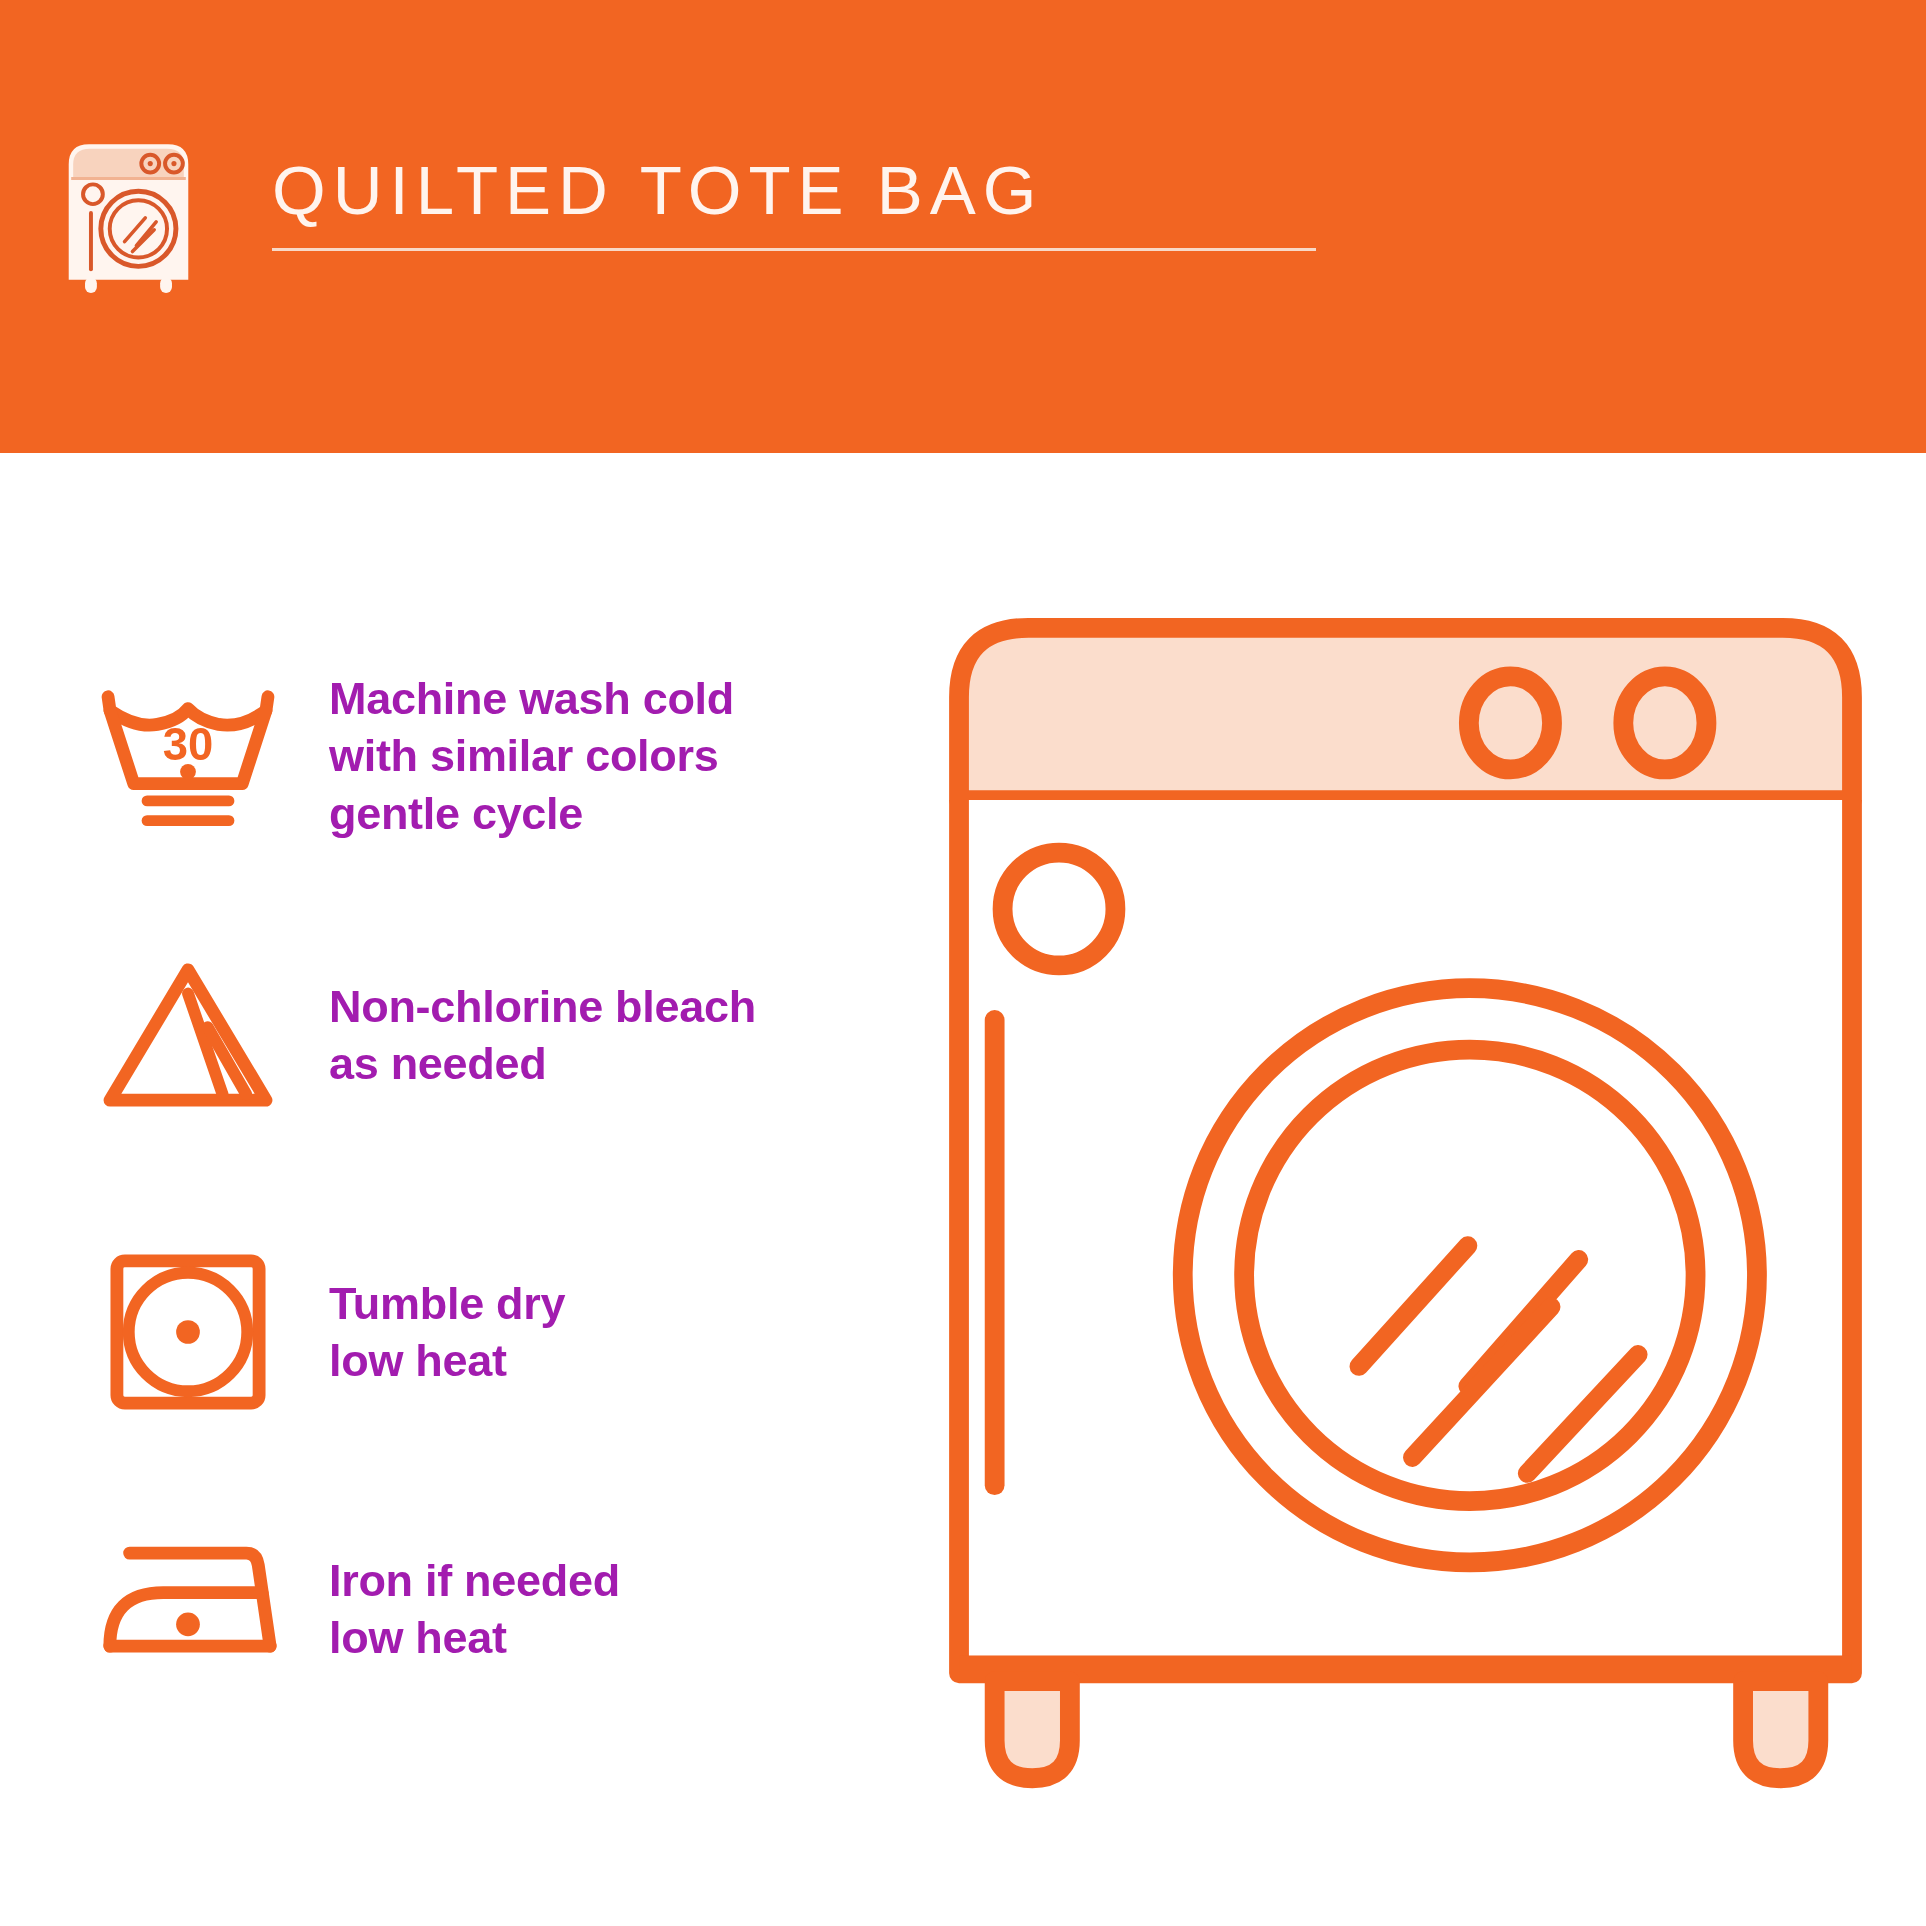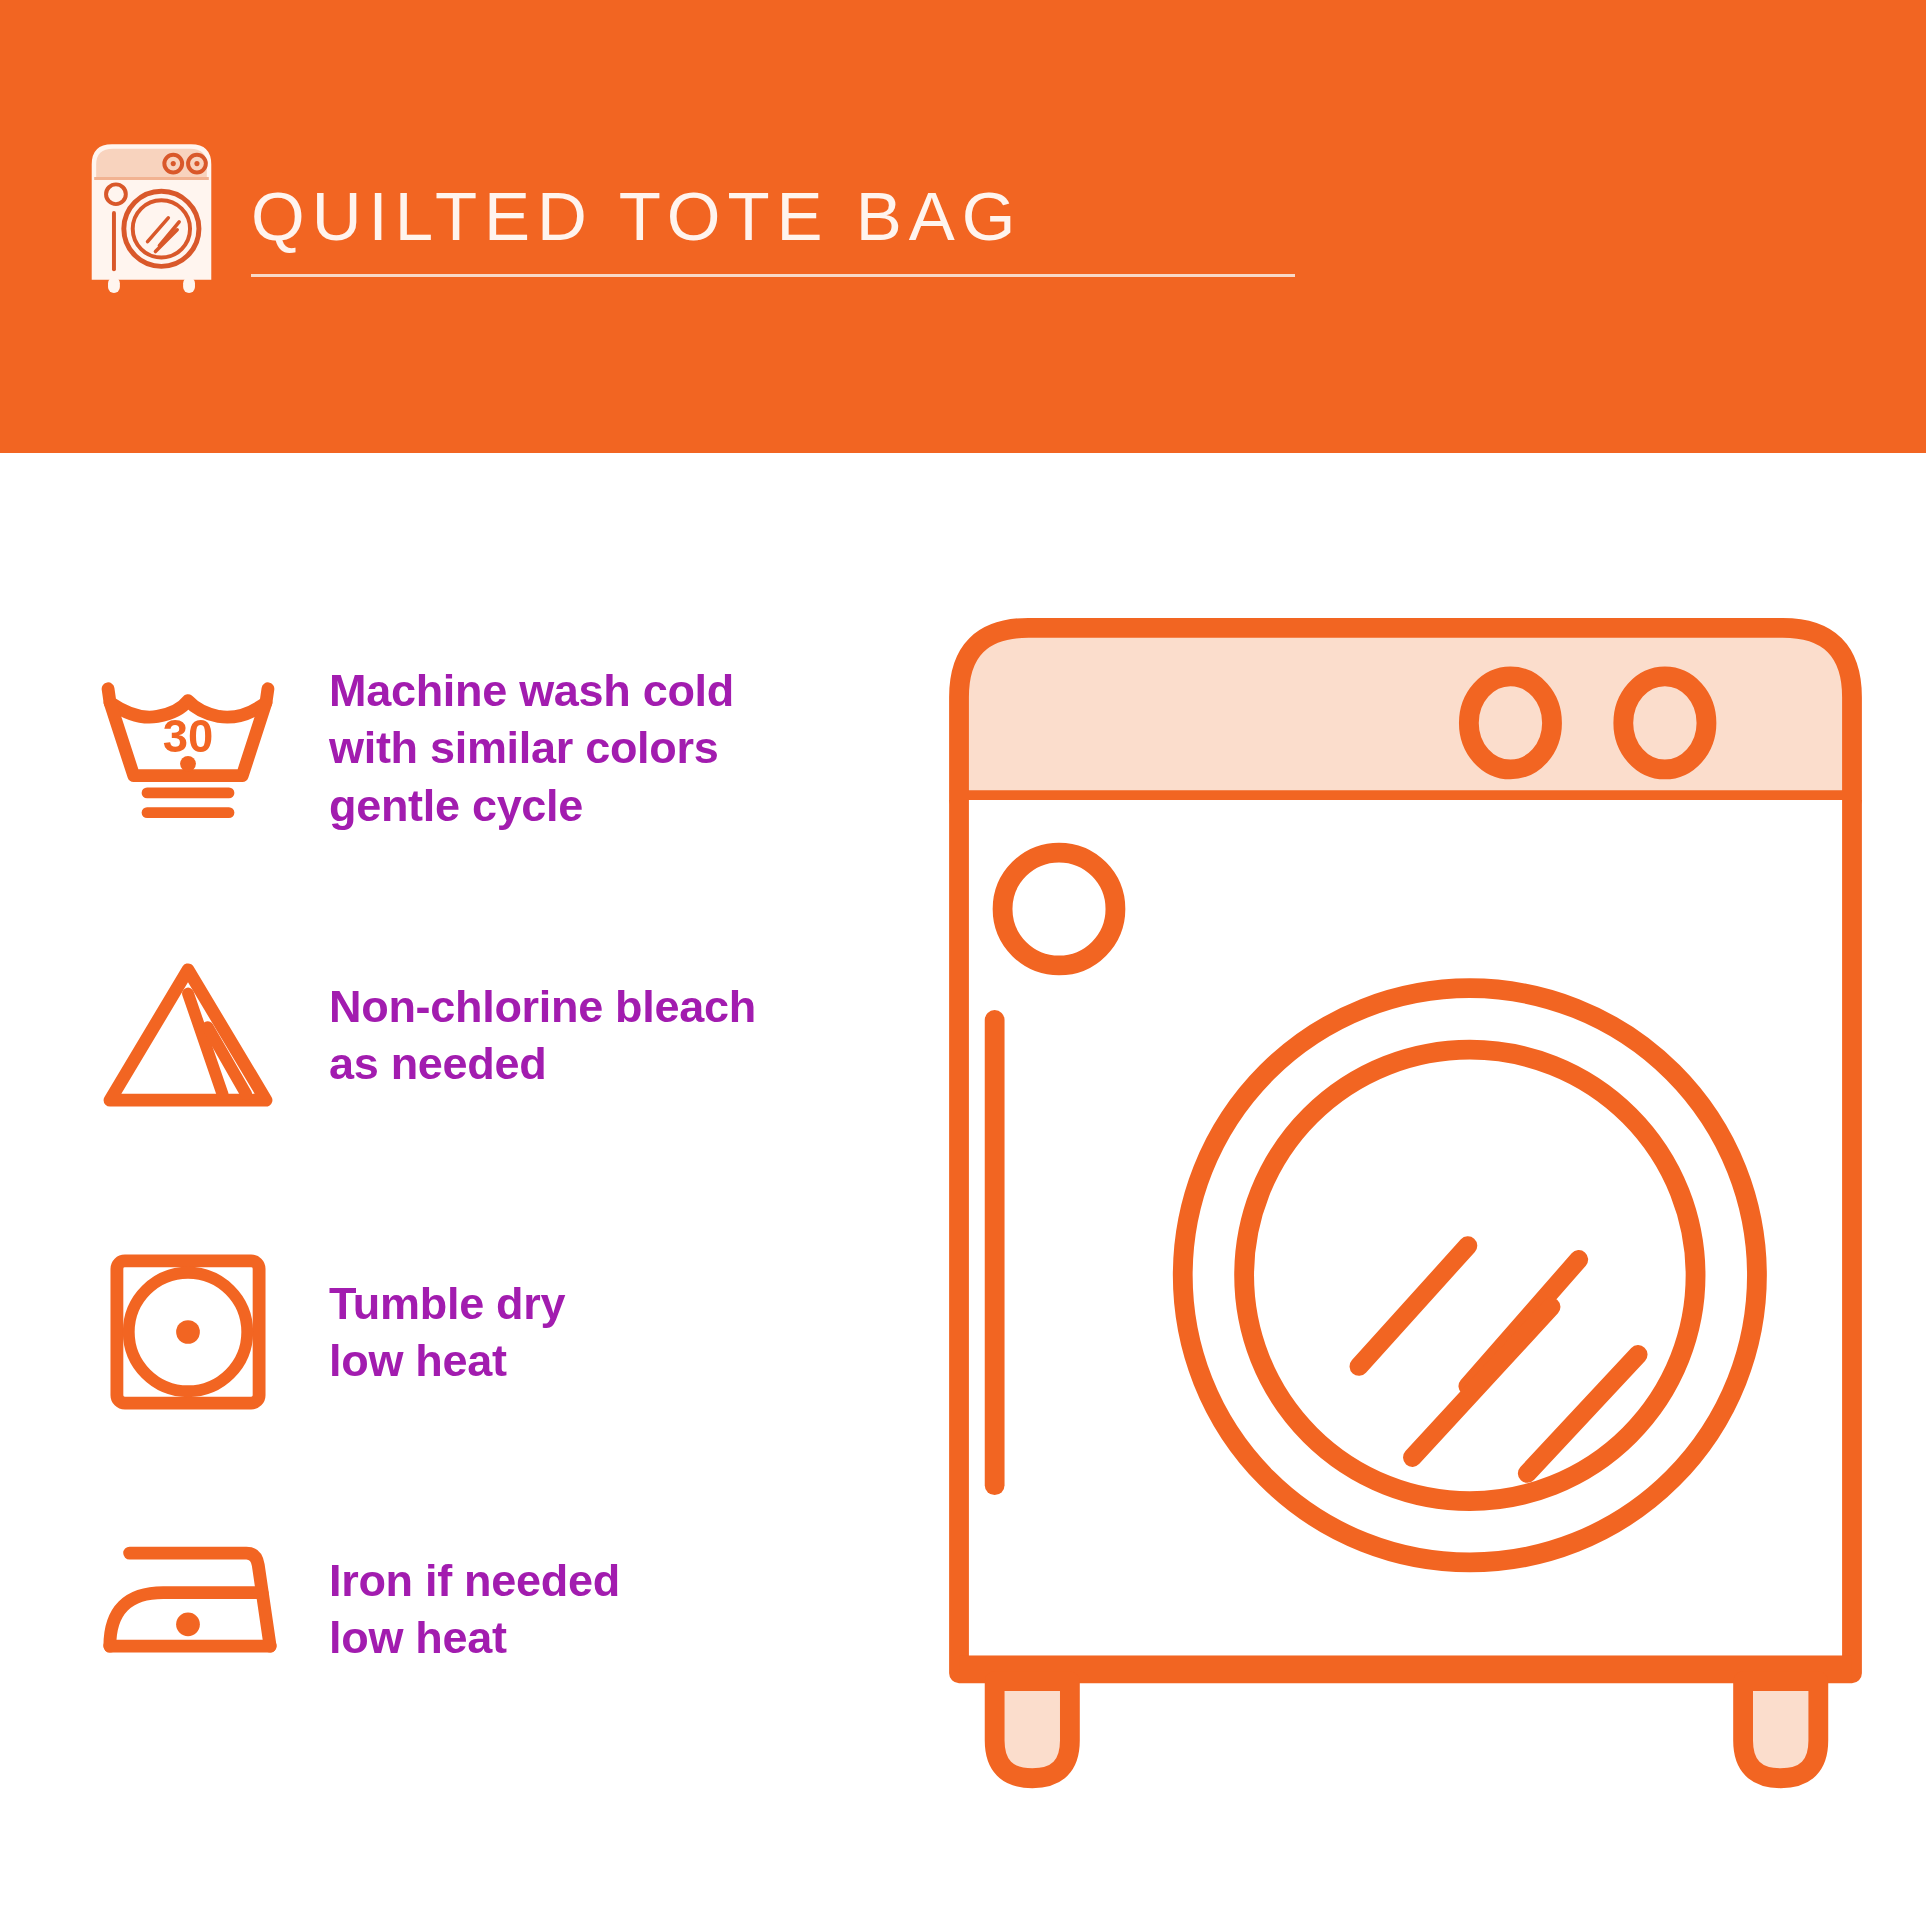--- a/index.html
+++ b/index.html
@@ -11,22 +11,22 @@
     position:relative;
   }
 
   
   #header-band{
     position:absolute;left:0;top:0;
     width:1927px;height:453px;
     background:#F26522;
   }
   #header-inner{
-    position:absolute;left:86px;top:127px;
-    display:flex;align-items:flex-end;
+    position:absolute;left:63px;top:127px;
+    display:flex;align-items:center;gap:44px;
   }
   #header-machine-icon{
     width:131px;height:166px;
     flex:0 0 auto;margin-right:34px;margin-top:4px;
   }
   #header-text-block{position:relative;padding-top:2px;}
   #header-title{
     font-size:69px;
     letter-spacing:7px;
     color:#FFF4EE;
@@ -69,21 +69,21 @@
     font-size:45px;
     line-height:1.27;
     color:#a21caf;
     font-weight:700;
     letter-spacing:-0.3px;
     margin-left:42px;
     font-family:"Liberation Sans", sans-serif;
   }
   .care-text .ln{display:block;}
 
-  #row-wash   {top:20px;}
+  #row-wash   {top:28px;}
   #row-bleach {top:307px;}
   #row-dry    {top:604px;}
   #row-iron   {top:881px;align-items:center;}
 
   
   #machine-illustration{
     position:absolute;
     left:945px;top:614px;
     width:921px;height:1188px;
   }

